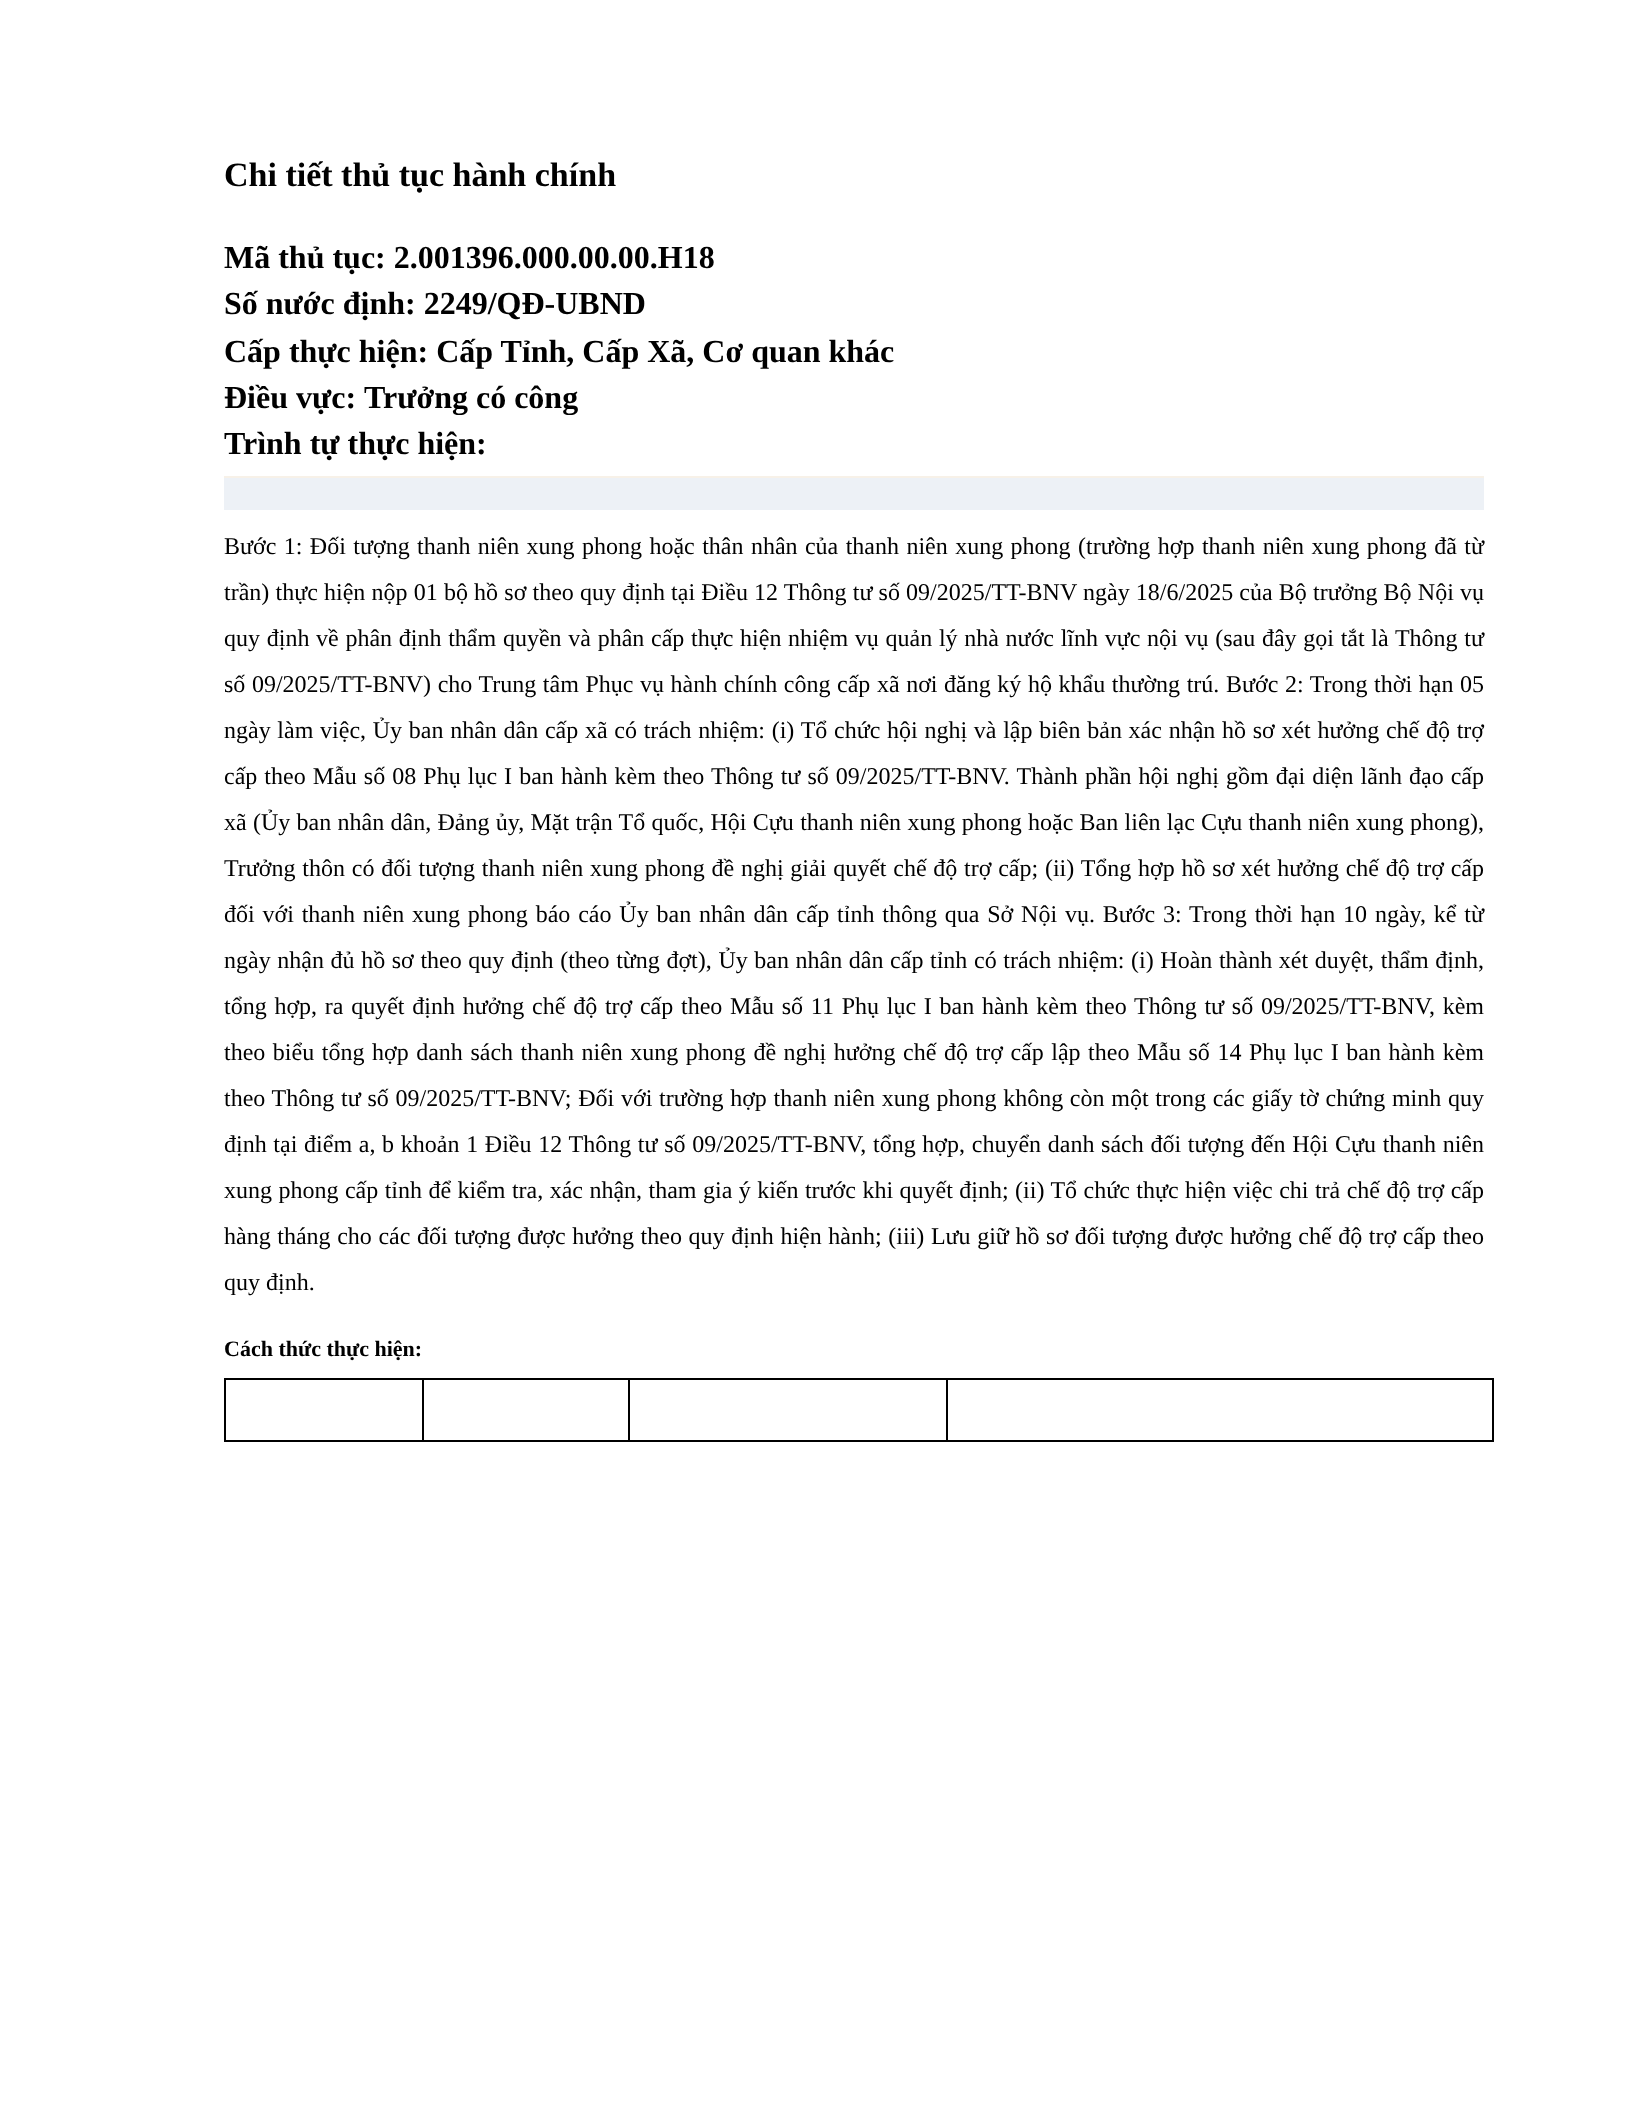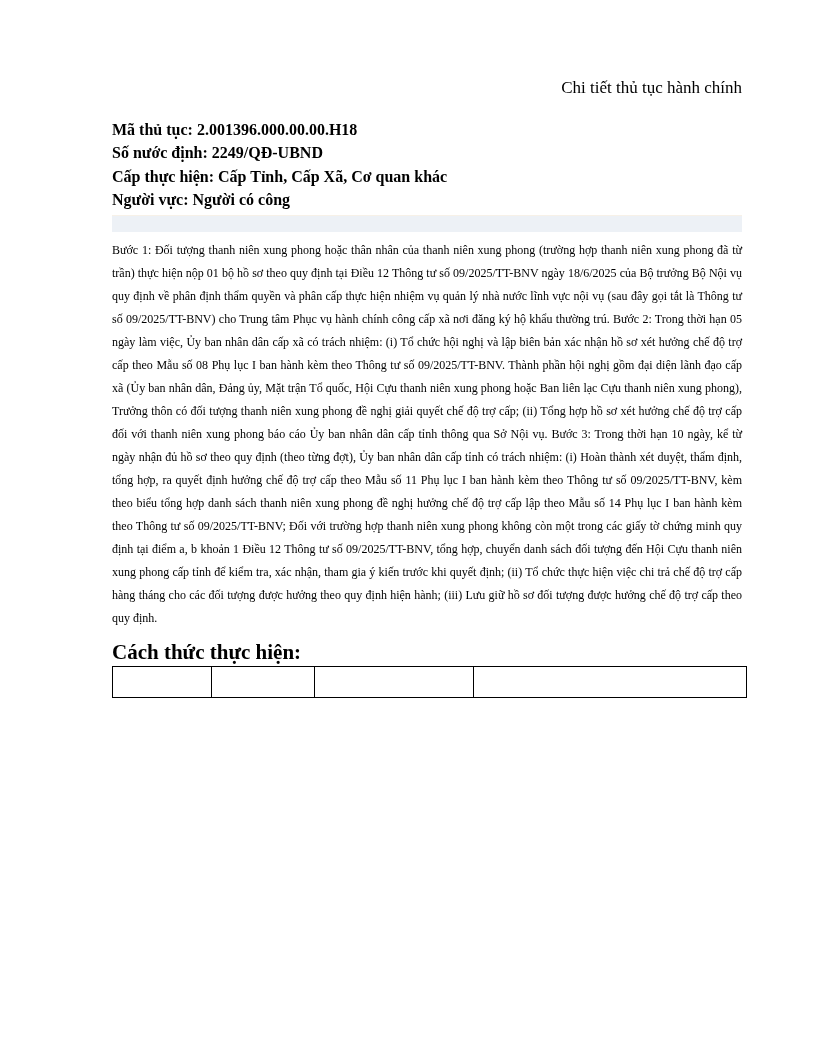--- a/index.html
+++ b/index.html
@@ -3,31 +3,31 @@
 <meta charset="utf-8">
 <style>
   html,body { margin:0; padding:0; }
   body {
     width:816px; height:1056px; background:#ffffff; position:relative;
     font-family:"Liberation Serif","DejaVu Serif",serif; color:#000000;
     overflow:hidden;
   }
   .doc { position:absolute; left:112px; top:0; width:630px; }
   .title {
-    margin-top:77px; text-align:right; font-weight:normal;
+    margin-top:77px; text-align:left; font-weight:bold;
     font-size:17px; line-height:21px;
   }
   .fields { margin-top:20px; font-size:16px; line-height:23.3px;font-weight:bold; }
   .field { text-align:justify; }
   .field > b { margin-right:4px; }
   .highlight-bar { margin-top:4px; height:16px; background:#edf1f6; border-top:1px solid #f7f1e8; }
   .procedure {
     margin-top:7px; font-size:12px; line-height:23px; text-align:justify;
   }
-  .method-heading { margin-top:14px; font-size:21px; line-height:17px; font-weight:bold; }
+  .method-heading { margin-top:14px; font-size:11px; line-height:17px; font-weight:bold; }
   table.method-table { border-collapse:collapse; margin-top:5px; width:630px; table-layout:fixed; }
   table.method-table td { border:1px solid #000000; height:30px; padding:0; }
   td.c1 { width:98px; } td.c2 { width:102px; } td.c3 { width:158px; } td.c4 { width:272px; }
 </style>
 </head>
 <body>
 
 <div class="doc">
 
   <div class="title">Chi tiết thủ tục hành chính</div>
@@ -36,21 +36,24 @@
     <div class="field">
       <b>Mã thủ tục:</b><span>2.001396.000.00.00.H18</span>
     </div>
     <div class="field">
       <b>Số nước định:</b><span>2249/QĐ-UBND</span>
     </div>
     <div class="field">
       <b>Cấp thực hiện:</b><span>Cấp Tỉnh, Cấp Xã, Cơ quan khác</span>
     </div>
     <div class="field">
-      <b>Người vực:</b><span>Người có công</span>
+      <b>Điều vực:</b><span>Trưởng có công</span>
+    </div>
+    <div class="field">
+      <b>Trình tự thực hiện:</b><span></span>
     </div>
   </div>
 
   <div class="highlight-bar"></div>
 
   <div class="procedure">Bước 1: Đối tượng thanh niên xung phong hoặc thân nhân của thanh niên xung phong (trường hợp thanh niên xung phong đã từ trần) thực hiện nộp 01 bộ hồ sơ theo quy định tại Điều 12 Thông tư số 09/2025/TT-BNV ngày 18/6/2025 của Bộ trưởng Bộ Nội vụ quy định về phân định thẩm quyền và phân cấp thực hiện nhiệm vụ quản lý nhà nước lĩnh vực nội vụ (sau đây gọi tắt là Thông tư số 09/2025/TT-BNV) cho Trung tâm Phục vụ hành chính công cấp xã nơi đăng ký hộ khẩu thường trú. Bước 2: Trong thời hạn 05 ngày làm việc, Ủy ban nhân dân cấp xã có trách nhiệm: (i) Tổ chức hội nghị và lập biên bản xác nhận hồ sơ xét hưởng chế độ trợ cấp theo Mẫu số 08 Phụ lục I ban hành kèm theo Thông tư số 09/2025/TT-BNV. Thành phần hội nghị gồm đại diện lãnh đạo cấp xã (Ủy ban nhân dân, Đảng ủy, Mặt trận Tổ quốc, Hội Cựu thanh niên xung phong hoặc Ban liên lạc Cựu thanh niên xung phong), Trưởng thôn có đối tượng thanh niên xung phong đề nghị giải quyết chế độ trợ cấp; (ii) Tổng hợp hồ sơ xét hưởng chế độ trợ cấp đối với thanh niên xung phong báo cáo Ủy ban nhân dân cấp tỉnh thông qua Sở Nội vụ. Bước 3: Trong thời hạn 10 ngày, kể từ ngày nhận đủ hồ sơ theo quy định (theo từng đợt), Ủy ban nhân dân cấp tỉnh có trách nhiệm: (i) Hoàn thành xét duyệt, thẩm định, tổng hợp, ra quyết định hưởng chế độ trợ cấp theo Mẫu số 11 Phụ lục I ban hành kèm theo Thông tư số 09/2025/TT-BNV, kèm theo biểu tổng hợp danh sách thanh niên xung phong đề nghị hưởng chế độ trợ cấp lập theo Mẫu số 14 Phụ lục I ban hành kèm theo Thông tư số 09/2025/TT-BNV; Đối với trường hợp thanh niên xung phong không còn một trong các giấy tờ chứng minh quy định tại điểm a, b khoản 1 Điều 12 Thông tư số 09/2025/TT-BNV, tổng hợp, chuyển danh sách đối tượng đến Hội Cựu thanh niên xung phong cấp tỉnh để kiểm tra, xác nhận, tham gia ý kiến trước khi quyết định; (ii) Tổ chức thực hiện việc chi trả chế độ trợ cấp hàng tháng cho các đối tượng được hưởng theo quy định hiện hành; (iii) Lưu giữ hồ sơ đối tượng được hưởng chế độ trợ cấp theo quy định.</div>
 
   <div class="method-heading">Cách thức thực hiện:</div>
 
   <table class="method-table">

